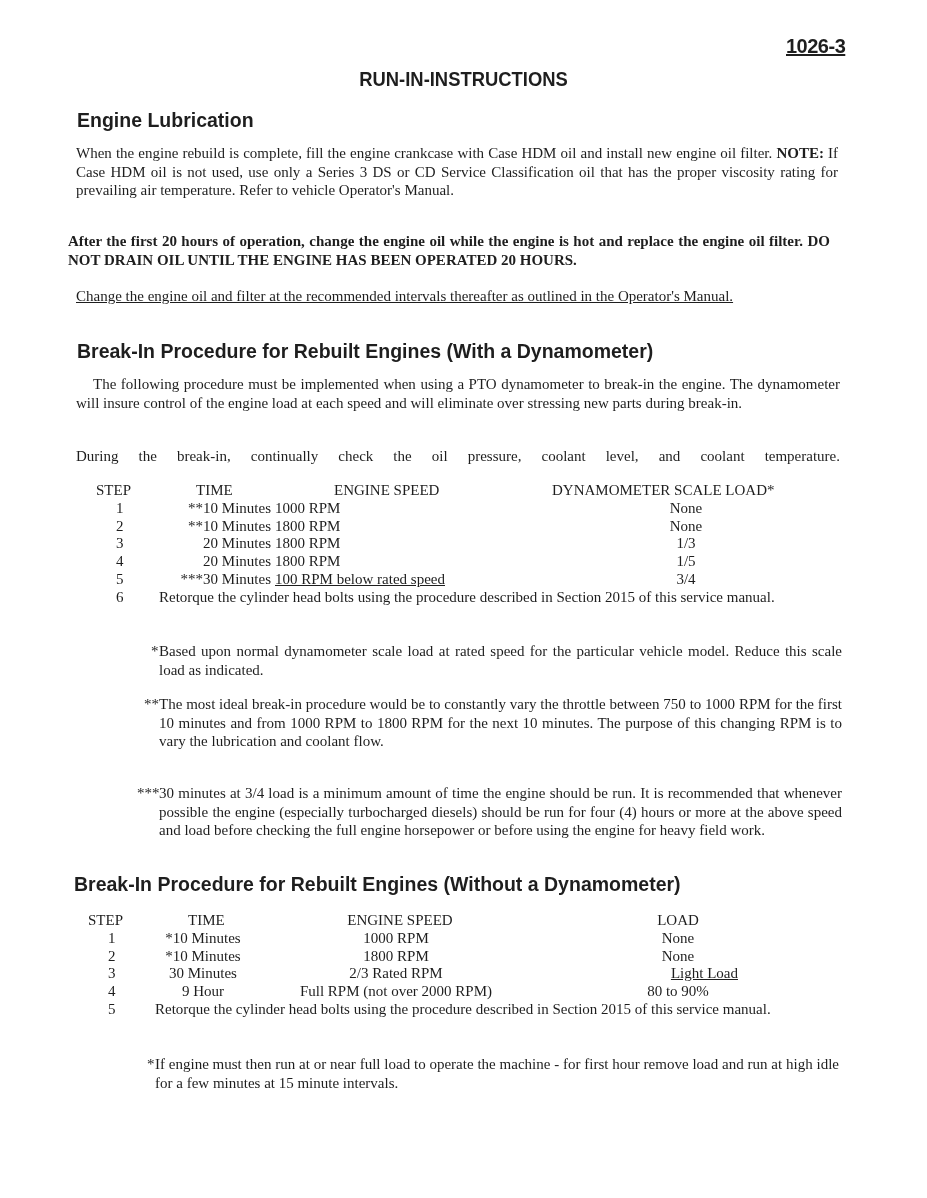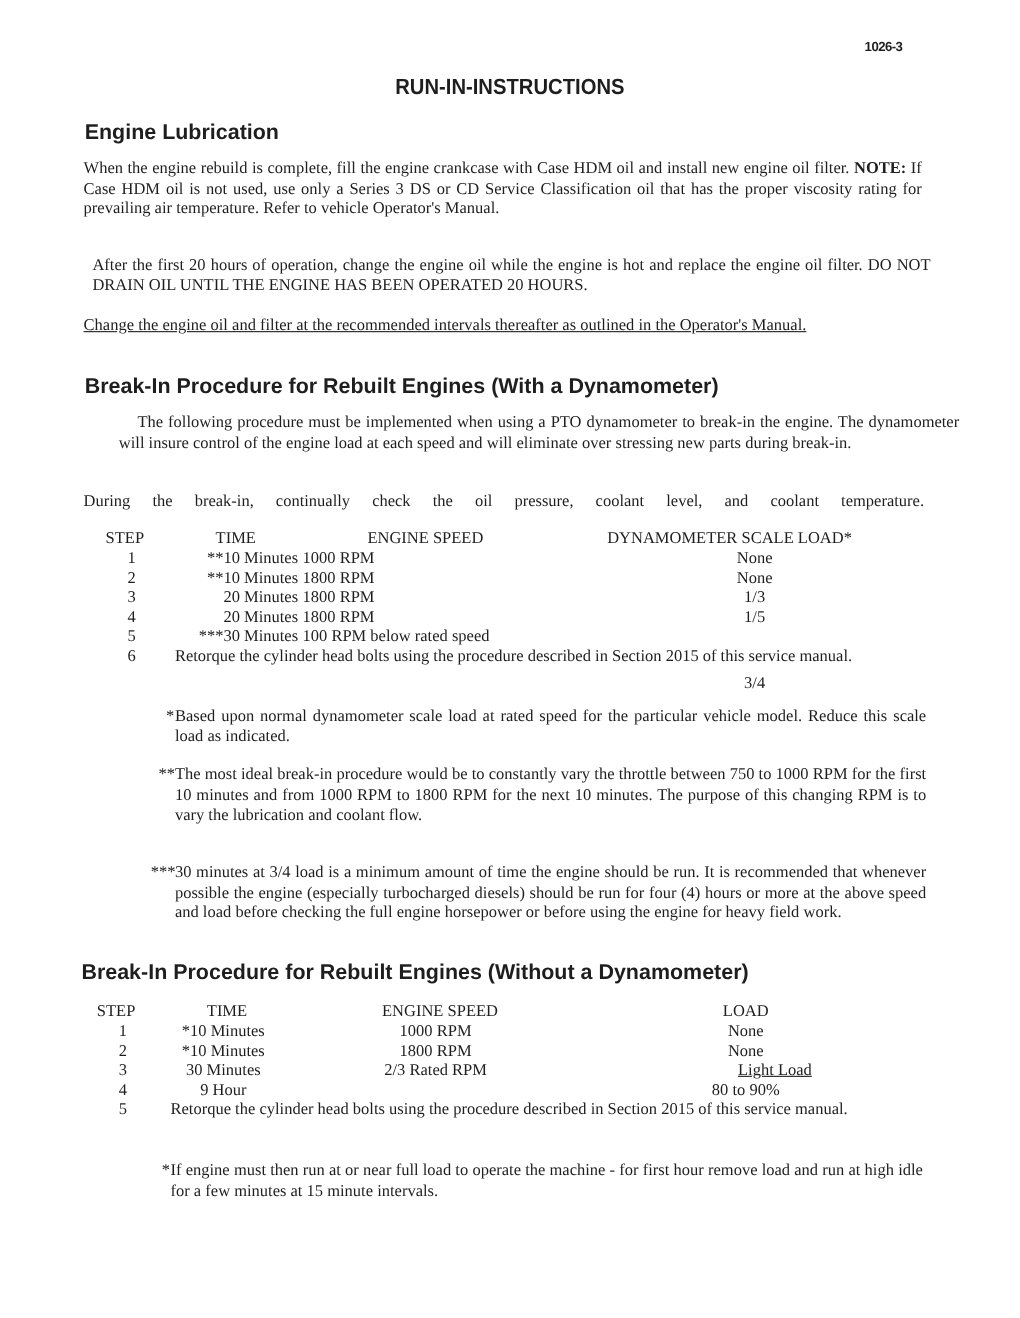--- a/index.html
+++ b/index.html
@@ -3,23 +3,24 @@
   <meta charset="utf-8">
   <style>
     html, body { margin: 0; padding: 0; background: #ffffff; }
     body {
       width: 927px; height: 1198px; position: relative; overflow: hidden;
       font-family: "Liberation Serif", "DejaVu Serif", serif;
       color: #1e1e1e;
     }
     .abs { position: absolute; }
     .pagenum {
-      left: 786px; top: 35px; font-size: 12px; font-weight: bold;
+      left: 786px; top: 35px; font-size: 20px; font-weight: bold;
       font-family: "Liberation Sans Narrow", "Liberation Sans", sans-serif;
       letter-spacing: -0.5px;
+      text-decoration: underline;
     }
     .title {
       left: 0; width: 927px; top: 68px; text-align: center;
       font-family: "Liberation Sans", "DejaVu Sans", sans-serif;
       font-weight: bold; font-size: 20px; letter-spacing: 0px;
       transform: scaleX(0.92);
     }
     .h2 {
       font-family: "Liberation Sans", "DejaVu Sans", sans-serif;
       font-weight: bold; font-size: 19.5px; white-space: nowrap;
@@ -39,27 +40,27 @@
 </head>
 <body>
 
 <div class="abs pagenum">1026-3</div>
 <div class="abs title">RUN-IN-INSTRUCTIONS</div>
 
 <div class="abs h2" style="left:77px; top:109px;">Engine Lubrication</div>
 
 <div class="abs p" style="left:76px; top:144px; width:762px;"><span>When the engine rebuild is complete, fill the engine crankcase with Case HDM oil and install new engine oil filter. </span><span class="note">NOTE:</span><span> If Case HDM oil is not used, use only a Series 3 DS or CD Service Classification oil that has the proper viscosity rating for prevailing air temperature. Refer to vehicle Operator's Manual.</span></div>
 
-<div class="abs p" style="left:84px; top:232px; width:762px;">After the first 20 hours of operation, change the engine oil while the engine is hot and replace the engine oil filter. DO NOT DRAIN OIL UNTIL THE ENGINE HAS BEEN OPERATED 20 HOURS.</div>
+<div class="abs p" style="left:68px; top:232px; width:762px;font-weight:bold;">After the first 20 hours of operation, change the engine oil while the engine is hot and replace the engine oil filter. DO NOT DRAIN OIL UNTIL THE ENGINE HAS BEEN OPERATED 20 HOURS.</div>
 
 <div class="abs p" style="left:76px; top:287px; width:762px;text-decoration:underline;">Change the engine oil and filter at the recommended intervals thereafter as outlined in the Operator's Manual.</div>
 
 <div class="abs h2" style="left:77px; top:340px;">Break-In Procedure for Rebuilt Engines (With a Dynamometer)</div>
 
-<div class="abs p" style="left:76px; top:375px; width:764px; text-indent:17px;margin-left:32px;">The following procedure must be implemented when using a PTO dynamometer to break-in the engine. The dynamometer will insure control of the engine load at each speed and will eliminate over stressing new parts during break-in.</div>
+<div class="abs p" style="left:76px; top:375px; width:764px; text-indent:17px;">The following procedure must be implemented when using a PTO dynamometer to break-in the engine. The dynamometer will insure control of the engine load at each speed and will eliminate over stressing new parts during break-in.</div>
 
 <div class="abs p" style="left:76px; top:447px; width:764px; text-align-last: justify;">During the break-in, continually check the oil pressure, coolant level, and coolant temperature.</div>
 
 <div class="abs tbl" style="left:0; top:482px; width:927px;">
   <div class="row">
     <span style="left:96px;">STEP</span>
     <span style="left:196px;">TIME</span>
     <span style="left:334px;">ENGINE SPEED</span>
     <span style="left:552px;">DYNAMOMETER SCALE LOAD*</span>
   </div>
@@ -83,22 +84,22 @@
   </div>
   <div class="row">
     <span style="left:116px;">4</span>
     <span style="right:656px;">20 Minutes</span>
     <span style="left:275px;">1800 RPM</span>
     <span style="left:643px; width:86px; text-align:center;">1/5</span>
   </div>
   <div class="row">
     <span style="left:116px;">5</span>
     <span style="right:656px;">***30 Minutes</span>
-    <span style="left:275px;">100 RPM below rated speed</span>
-    <span style="left:643px; width:86px; text-align:center;margin-top:42px;">3/4</span>
+    <span style="left:275px;text-decoration:underline;">100 RPM below rated speed</span>
+    <span style="left:643px; width:86px; text-align:center;">3/4</span>
   </div>
   <div class="row" style="height:36px;">
     <span style="left:116px;">6</span>
     <span style="left:159px; width:683px; white-space:normal; text-align:justify; text-align-last:left;">Retorque the cylinder head bolts using the procedure described in Section 2015 of this service manual.</span>
   </div>
 </div>
 
 <div class="abs fn" style="left:159px; top:642px; width:683px;">
   <span class="fnmark" style="left:-8px; top:0;">*</span>
   <span>Based upon normal dynamometer scale load at rated speed for the particular vehicle model. Reduce this scale load as indicated.</span>
@@ -135,20 +136,21 @@
   </div>
   <div class="row">
     <span style="left:108px;">3</span>
     <span style="left:148px; width:110px; text-align:center;">30 Minutes</span>
     <span style="left:296px; width:200px; text-align:center;">2/3 Rated RPM</span>
     <span style="left:618px; width:120px; text-align:right;text-decoration:underline;">Light Load</span>
   </div>
   <div class="row">
     <span style="left:108px;">4</span>
     <span style="left:148px; width:110px; text-align:center;">9 Hour</span>
+    <span style="left:266px; width:260px; text-align:center;">Full RPM (not over 2000 RPM)</span>
     <span style="left:618px; width:120px; text-align:center;">80 to 90%</span>
   </div>
   <div class="row" style="height:36px;">
     <span style="left:108px;">5</span>
     <span style="left:155px; width:684px; white-space:normal; text-align:justify; text-align-last:left;">Retorque the cylinder head bolts using the procedure described in Section 2015 of this service manual.</span>
   </div>
 </div>
 
 <div class="abs fn" style="left:155px; top:1055px; width:684px;">
   <span class="fnmark" style="left:-8px; top:0;">*</span>

